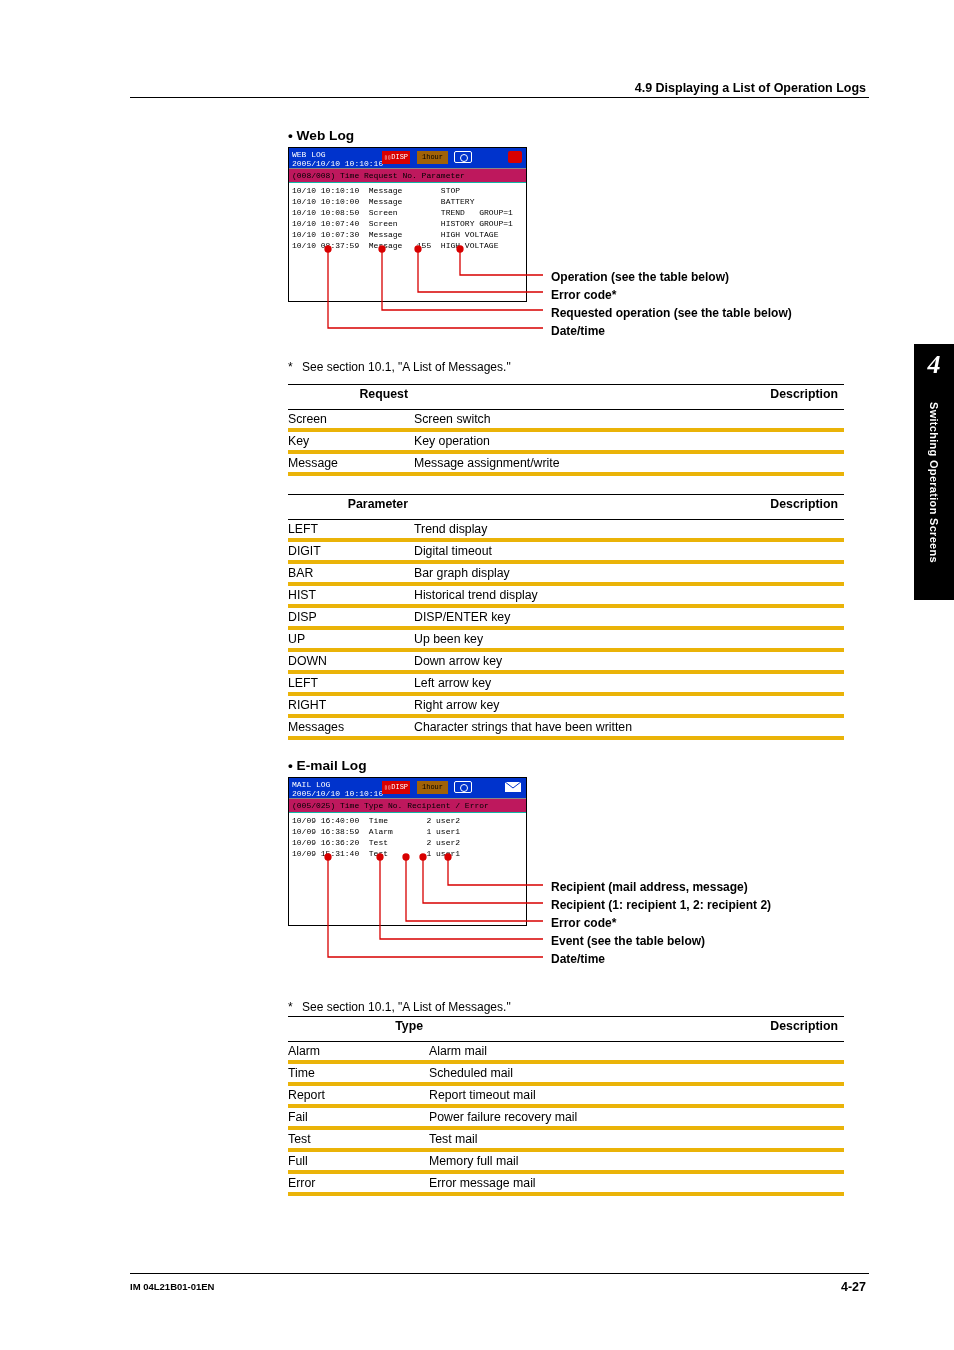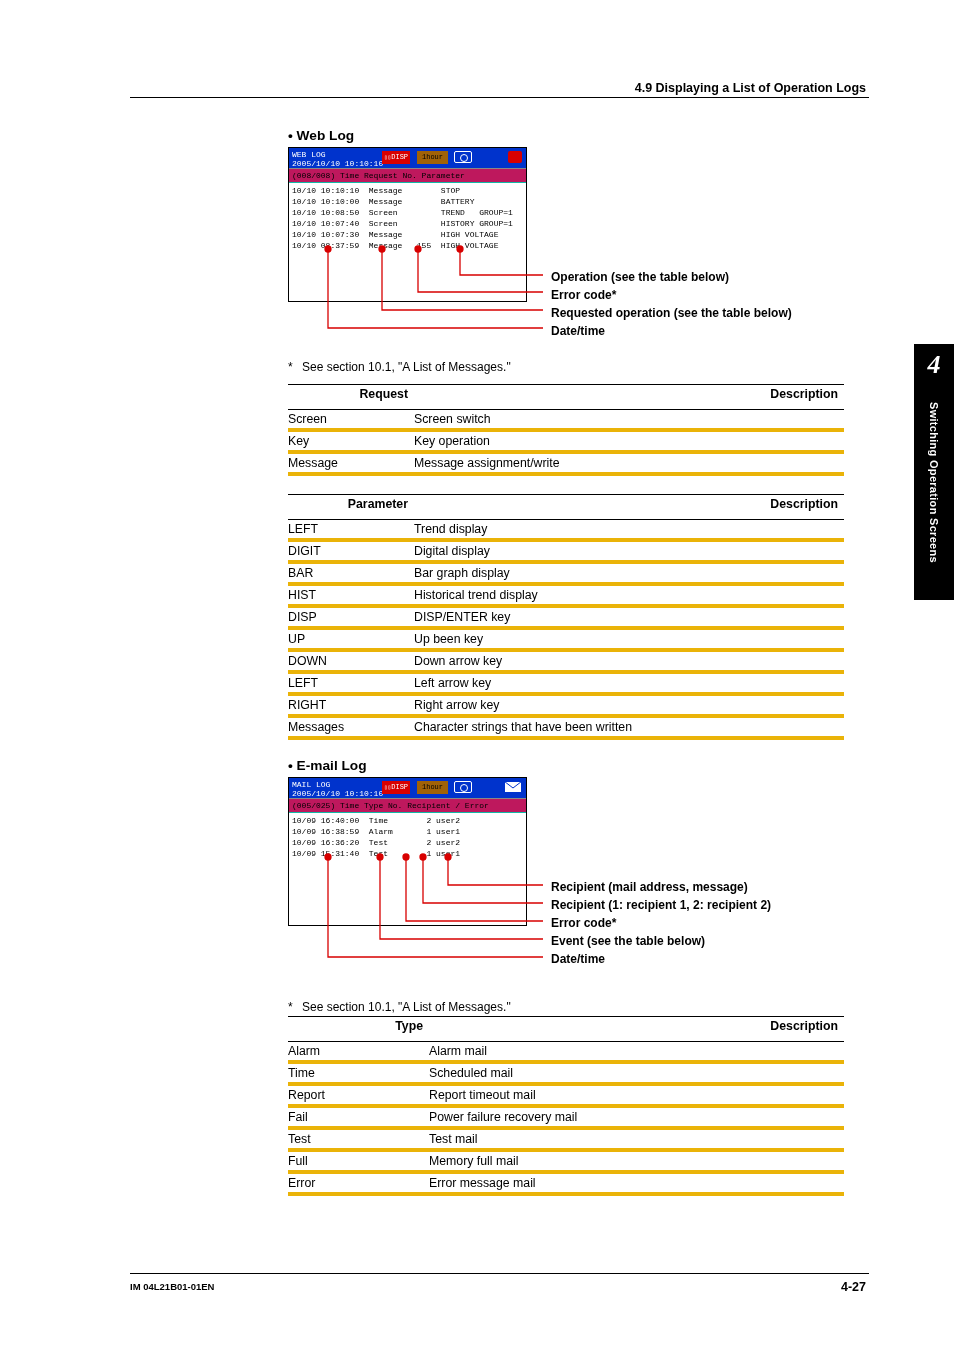--- a/index.html
+++ b/index.html
@@ -299,21 +299,21 @@
             <th>Description</th>
           </tr>
       </tbody>
         <tbody id="tbl-param">
           <tr>
             <td>LEFT</td>
             <td>Trend display</td>
           </tr>
           <tr>
             <td>DIGIT</td>
-            <td>Digital display</td>
+            <td>Digital timeout</td>
           </tr>
           <tr>
             <td>BAR</td>
             <td>Bar graph display</td>
           </tr>
           <tr>
             <td>HIST</td>
             <td>Historical trend display</td>
           </tr>
           <tr>

